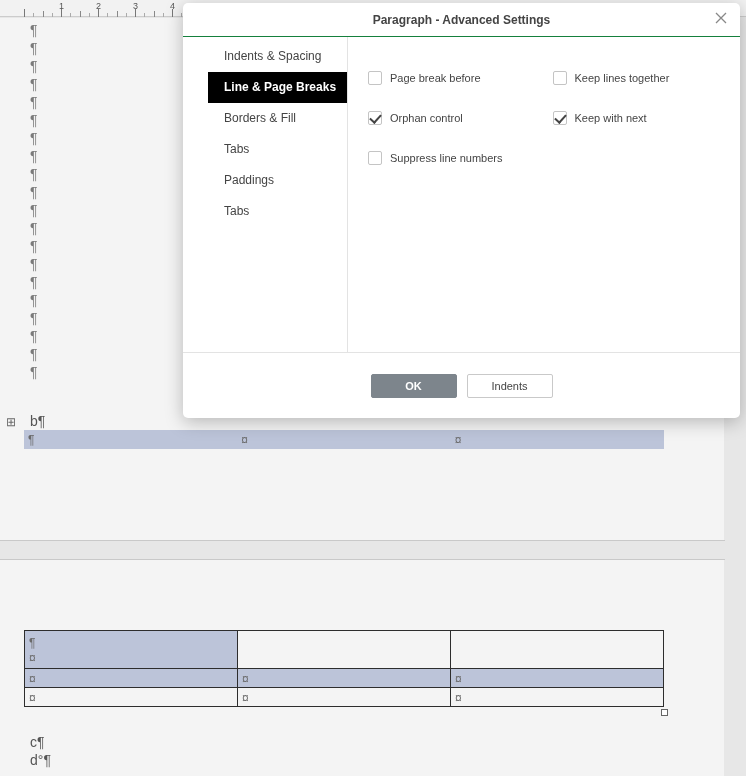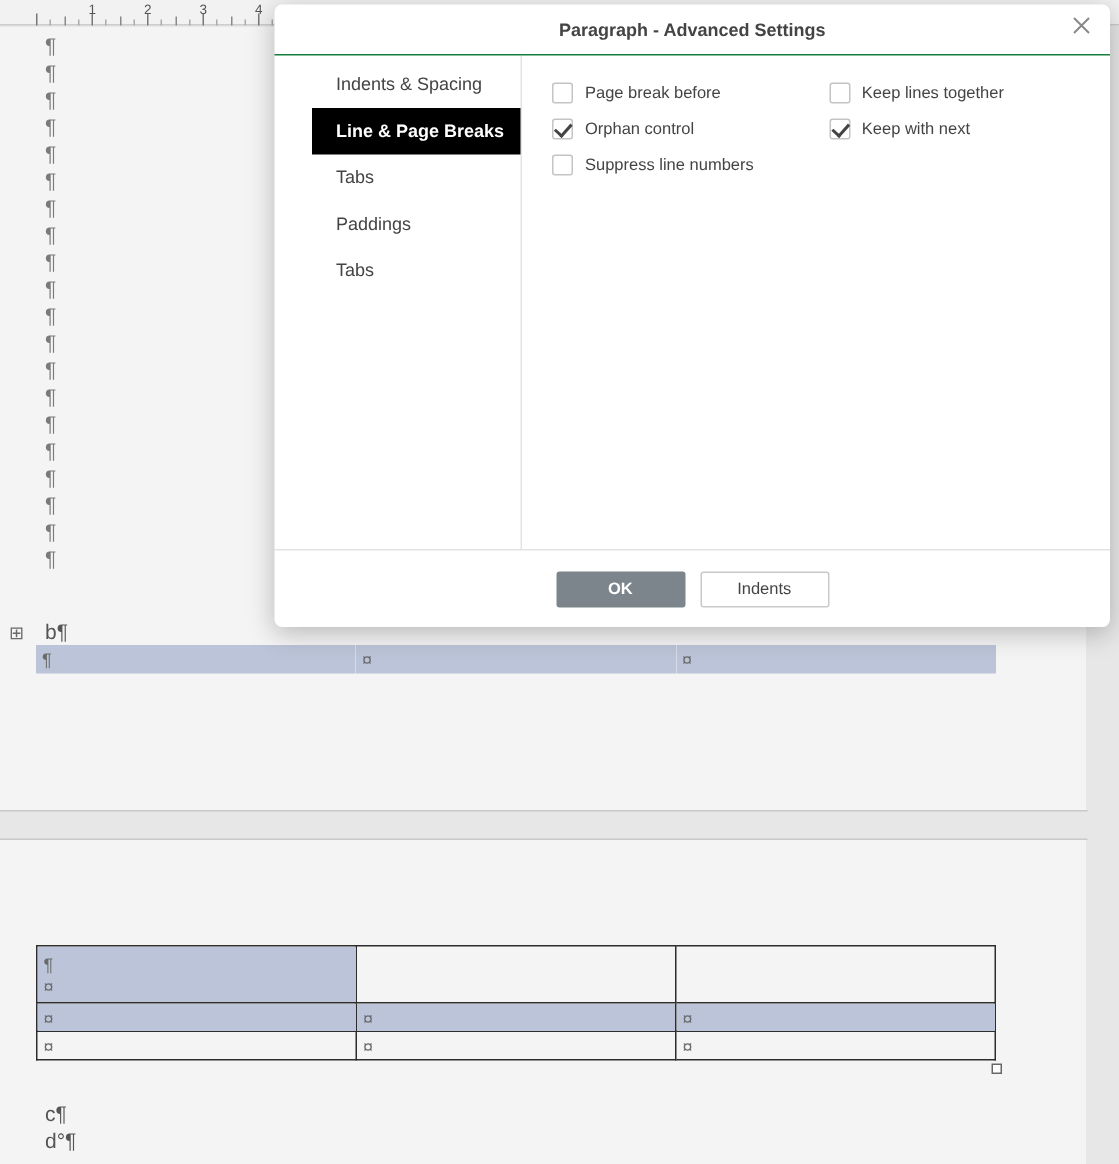--- a/index.html
+++ b/index.html
@@ -162,39 +162,40 @@
   flex-direction: column;
   gap: 10px;
 }
 .chk {
   display: flex;
   align-items: center;
   gap: 8px;
   font-size: 11px;
   color: #444;
   cursor: pointer;
+  margin-top: 16px;
 }
 .chk-box {
   width: 14px; height: 14px;
   border: 1px solid #c4c4c4;
   border-radius: 2px;
   background: #fff;
   position: relative;
 }
 .chk-box.checked::after {
   content: "";
   position: absolute;
   left: 3px; top: 0px;
   width: 5px; height: 9px;
   border: solid #444;
   border-width: 0 2px 2px 0;
   transform: rotate(42deg);
 }
 .dialog-footer {
-  height: 52px;
+  height: 66px;
   border-top: 1px solid #e3e3e3;
   display: flex;
   align-items: center;
   justify-content: center;
   gap: 10px;
 }
 .btn {
   width: 86px;
   height: 24px;
   font-size: 11px;
@@ -376,20 +377,21 @@
     <div class="dialog-close">
       <svg width="12" height="12" viewBox="0 0 12 12">
           <path d="M1 1 L11 11 M11 1 L1 11" stroke="#888" stroke-width="1.3" fill="none"></path>
         </svg>
     </div>
   </div>
   <div class="dialog-body">
     <div class="dialog-nav">
       <div class="nav-item">Indents &amp; Spacing</div>
       <div class="nav-item active">Line &amp; Page Breaks</div>
+      <div class="nav-item">Borders &amp; Fill</div>
       <div class="nav-item">Tabs</div>
       <div class="nav-item">Paddings</div>
       <div class="nav-item">Tabs</div>
     </div>
     <div class="dialog-content">
       <div class="checks-row">
         <div class="checks-col">
           <div class="chk">
             <div class="chk-box"></div>
             <span>Page break before</span>

